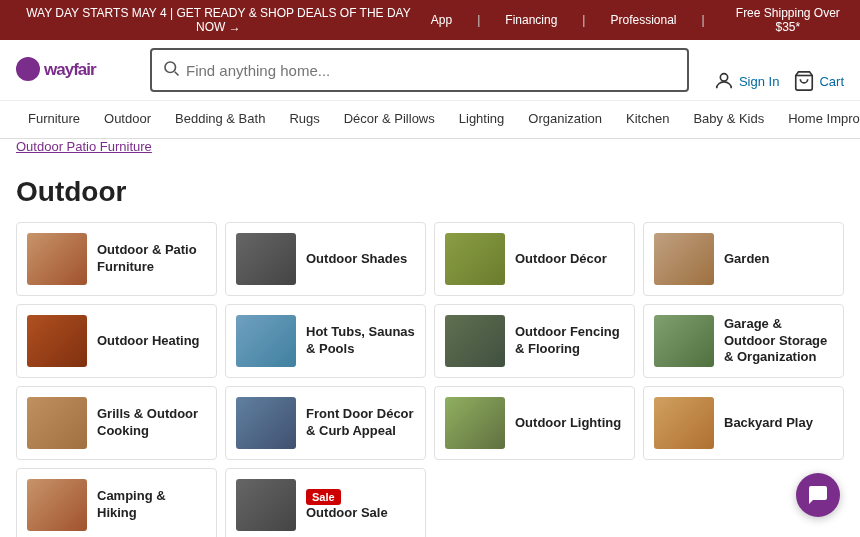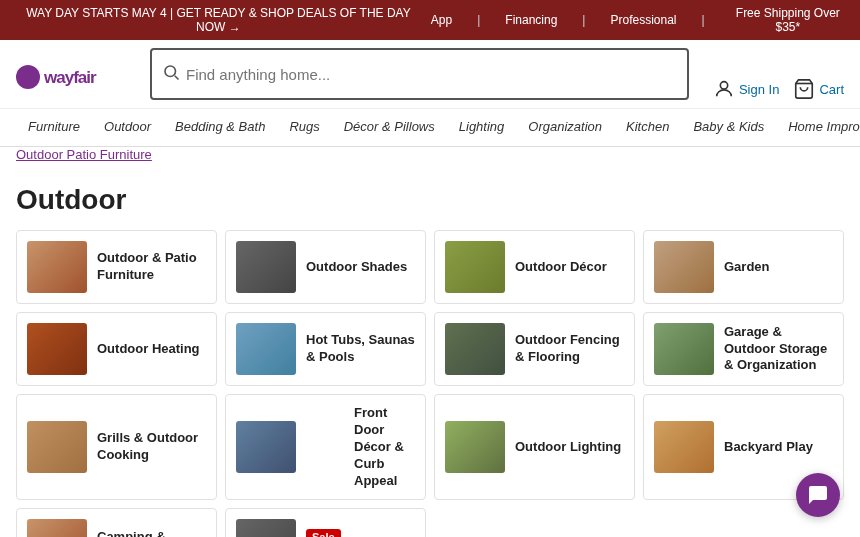--- a/index.html
+++ b/index.html
@@ -38,21 +38,21 @@
       white-space: nowrap;
       min-width: 110px;
     }
     #search-bar {
       flex: 1;
       display: flex;
       align-items: center;
       border: 2px solid #555;
       border-radius: 4px;
       padding: 0 10px;
-      height: 52px;
+      height: 44px;
       background: #fff;
     }
     #search-bar input {
       border: none;
       outline: none;
       flex: 1;
       font-size: 15px;
       color: #333;
     }
     #header-actions {
@@ -73,21 +73,20 @@
 
     
     #nav-bar {
       display: flex;
       align-items: center;
       padding: 0 16px;
       gap: 0;
       border-bottom: 1px solid #ddd;
       background: #fff;
       overflow-x: auto;
-      font-style: italic;
     }
     .nav-item {
       font-size: 13px;
       color: #333;
       padding: 10px 12px;
       cursor: pointer;
       white-space: nowrap;
       border-bottom: 2px solid transparent;
     }
 
@@ -318,21 +317,21 @@
       </div>
     </div>
     <div class="cat-item">
       <div class="cat-img cat-bg-9"></div>
       <div style="display: flex; align-items: center; flex-wrap: wrap;">
         <span class="cat-label">Grills &amp; Outdoor Cooking</span>
       </div>
     </div>
     <div class="cat-item">
       <div class="cat-img cat-bg-10"></div>
-      <div style="display: flex; align-items: flex-end; flex-wrap: wrap; margin-left: 48px;">
+      <div style="display: flex; align-items: flex-end; flex-wrap: wrap;">
         <span class="cat-label">Front Door Décor &amp; Curb Appeal</span>
       </div>
     </div>
     <div class="cat-item">
       <div class="cat-img cat-bg-11"></div>
       <div style="display: flex; align-items: center; flex-wrap: wrap;">
         <span class="cat-label">Outdoor Lighting</span>
       </div>
     </div>
     <div class="cat-item">

